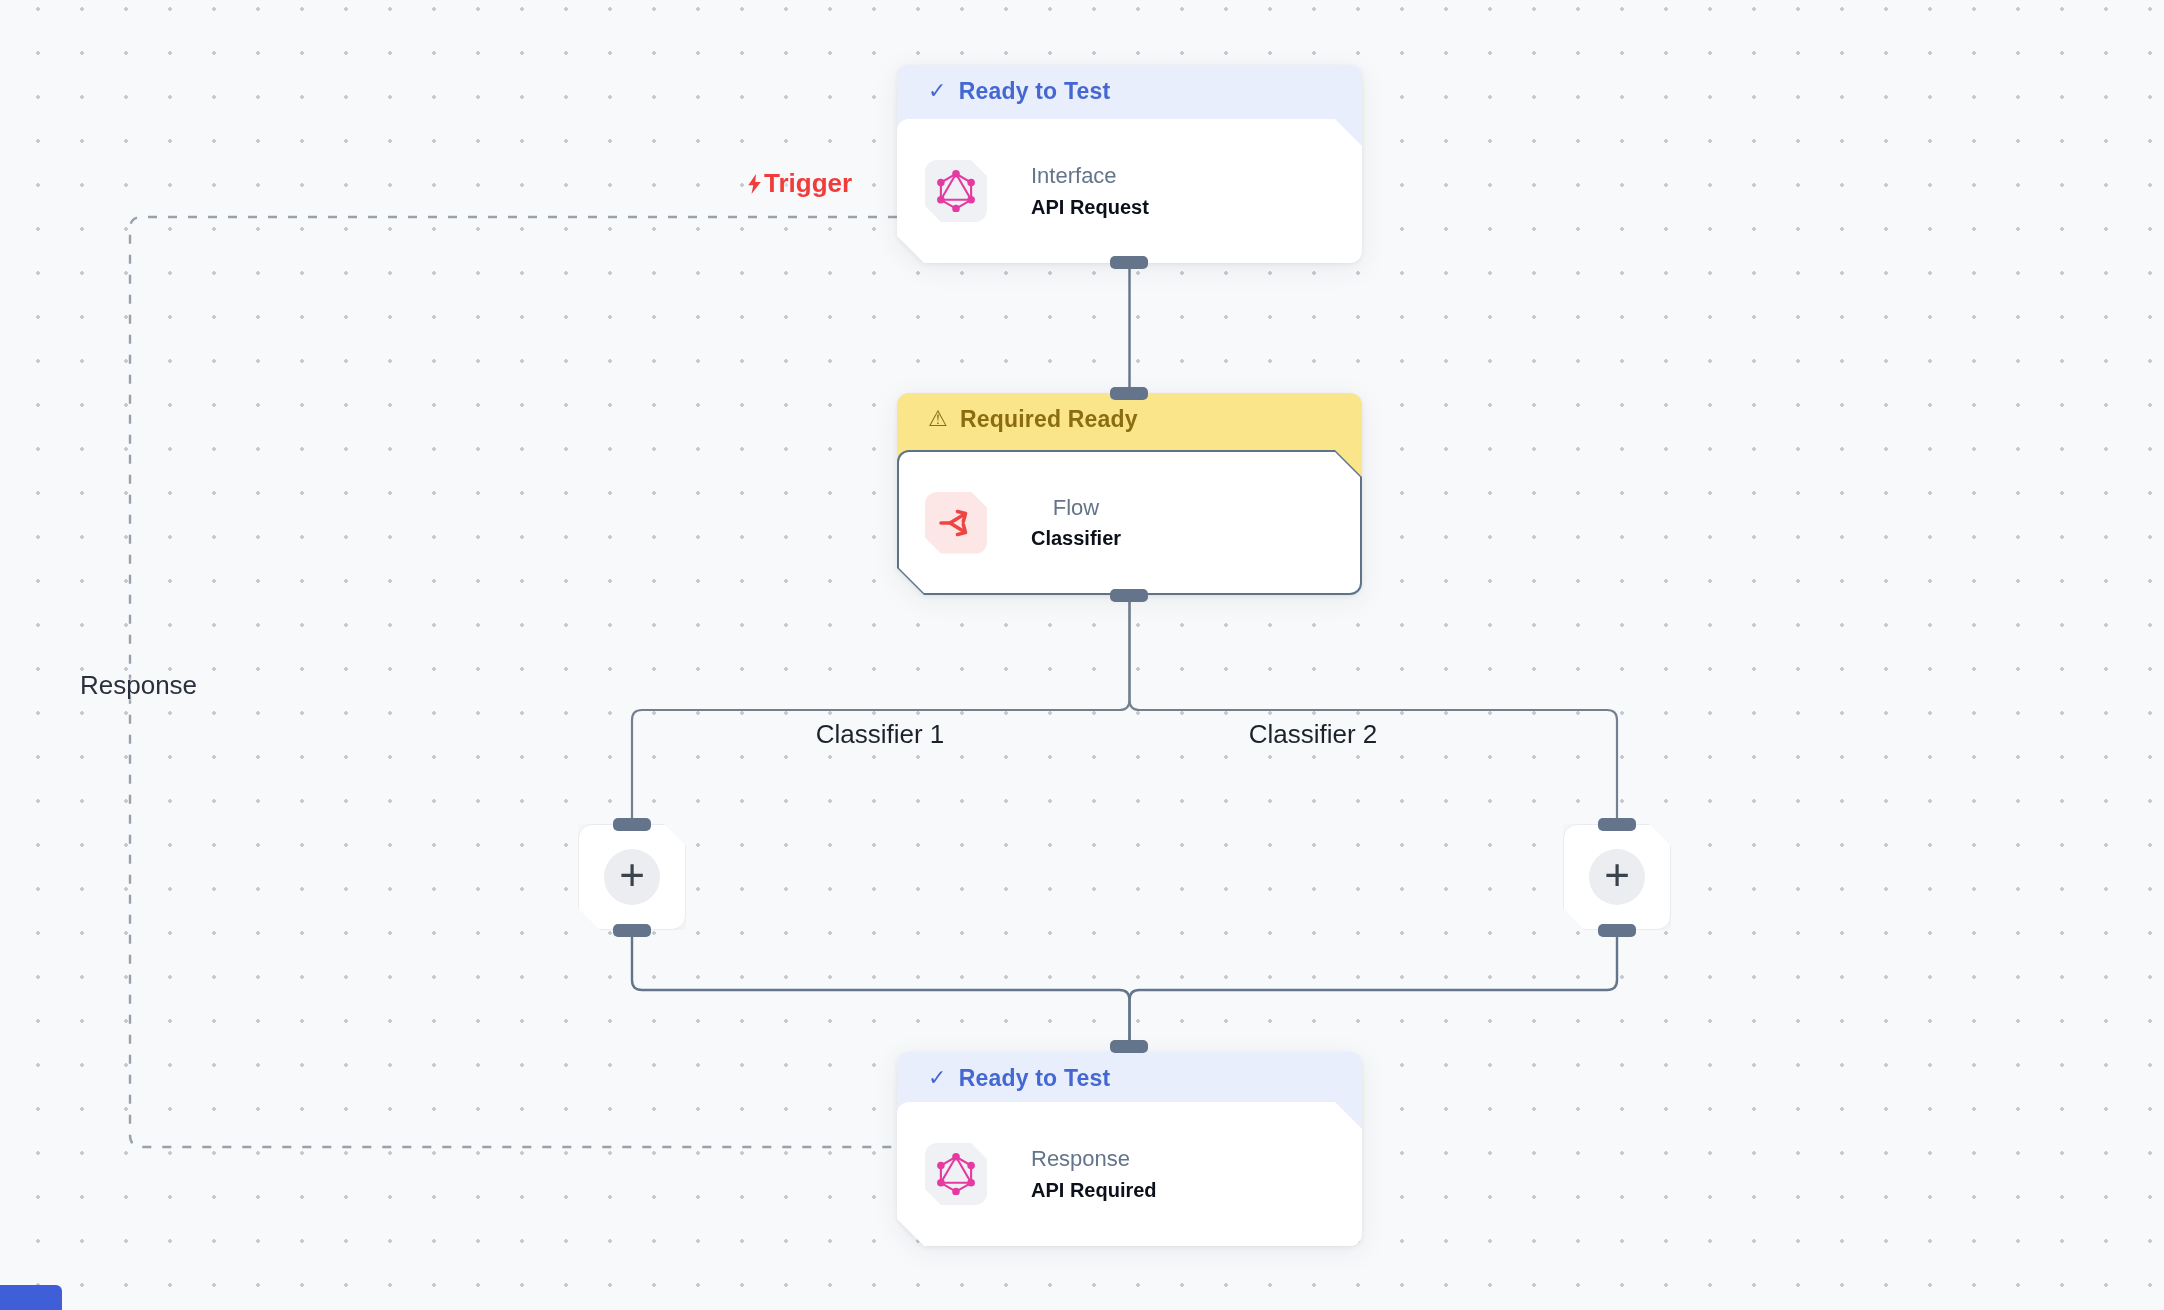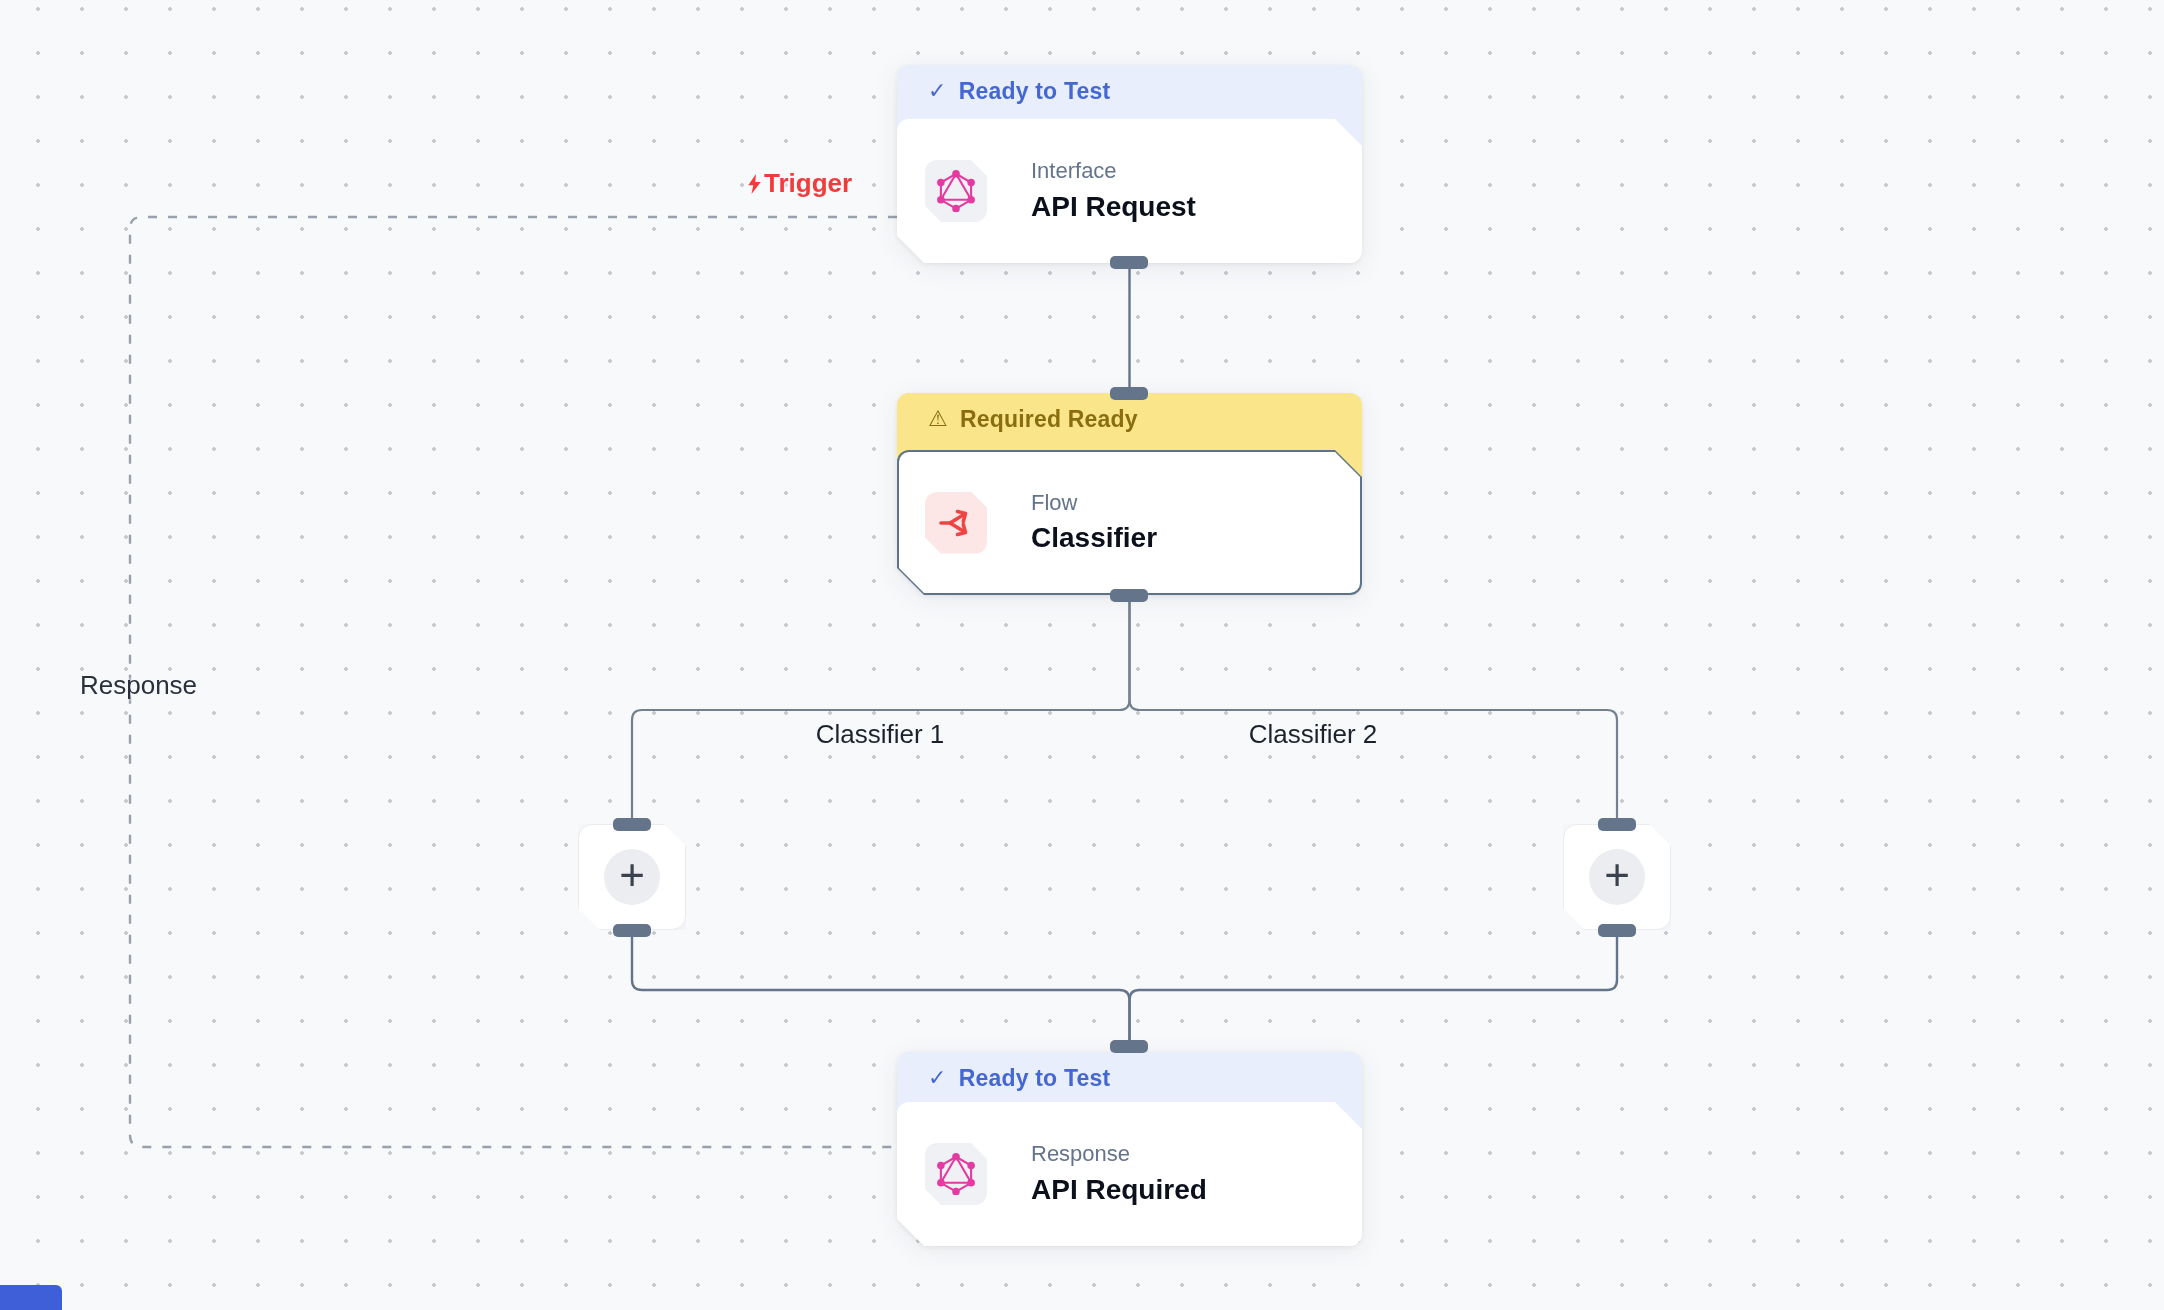--- a/index.html
+++ b/index.html
@@ -25,28 +25,28 @@
   .cut{clip-path:polygon(0 0,calc(100% - 27px) 0,100% 27px,100% 100%,100% 100%,27px 100%,0 calc(100% - 27px));}
   .card{position:relative;background:#fff;border-radius:12px;display:flex;align-items:center;gap:44px;
         box-sizing:border-box;padding-left:28px;}
   .card.h144{height:144px;}
   .node-top{margin-top:54px;}
   .node-bot{margin-top:50px;}
 
   .sel-wrap{position:relative;margin-top:57px;height:145px;background:#5E7389;border-radius:12px;}
   .sel-inner{position:absolute;left:2px;top:2px;right:2px;bottom:2px;background:#fff;border-radius:10px;
              clip-path:polygon(0 0,calc(100% - 25px) 0,100% 25px,100% 100%,100% 100%,25px 100%,0 calc(100% - 25px));
-             display:flex;align-items:center;gap:44px;box-sizing:border-box;padding-left:26px;}
+             display:flex;align-items:center;gap:44px;box-sizing:border-box;padding-left:26px;text-align:center;}
 
   .tile{width:62px;height:62px;border-radius:12px;flex:0 0 auto;display:flex;align-items:center;justify-content:center;
         clip-path:polygon(0 0,calc(100% - 16px) 0,100% 16px,100% 100%,100% 100%,16px 100%,0 calc(100% - 16px));}
   .tile-gray{background:#EFF1F4;}
   .tile-pink{background:#FCE6E6;}
   .txt .cat{font-size:22px;color:#64748B;line-height:1.25;}
-  .txt .ttl{font-size:28px;font-weight:700;color:#0B101B;line-height:1.3;margin-top:4px;}
+  .txt .ttl{font-size:20px;font-weight:700;color:#0B101B;line-height:1.3;margin-top:4px;}
 
   
   .handle{position:absolute;width:38px;height:13px;background:#64748B;border-radius:5px;z-index:20;}
 
   
   .plus-node{position:absolute;width:108px;height:106px;background:#fff;border-radius:14px;border:1px solid #E9EBEF;
              box-sizing:border-box;display:flex;align-items:center;justify-content:center;
              clip-path:polygon(0 0,calc(100% - 22px) 0,100% 22px,100% 100%,100% 100%,22px 100%,0 calc(100% - 22px));
              filter:drop-shadow(0 2px 6px rgba(15,23,42,.06));}
   .plus-circle{width:56px;height:56px;border-radius:50%;background:#EBEDF0;display:flex;align-items:center;justify-content:center;

